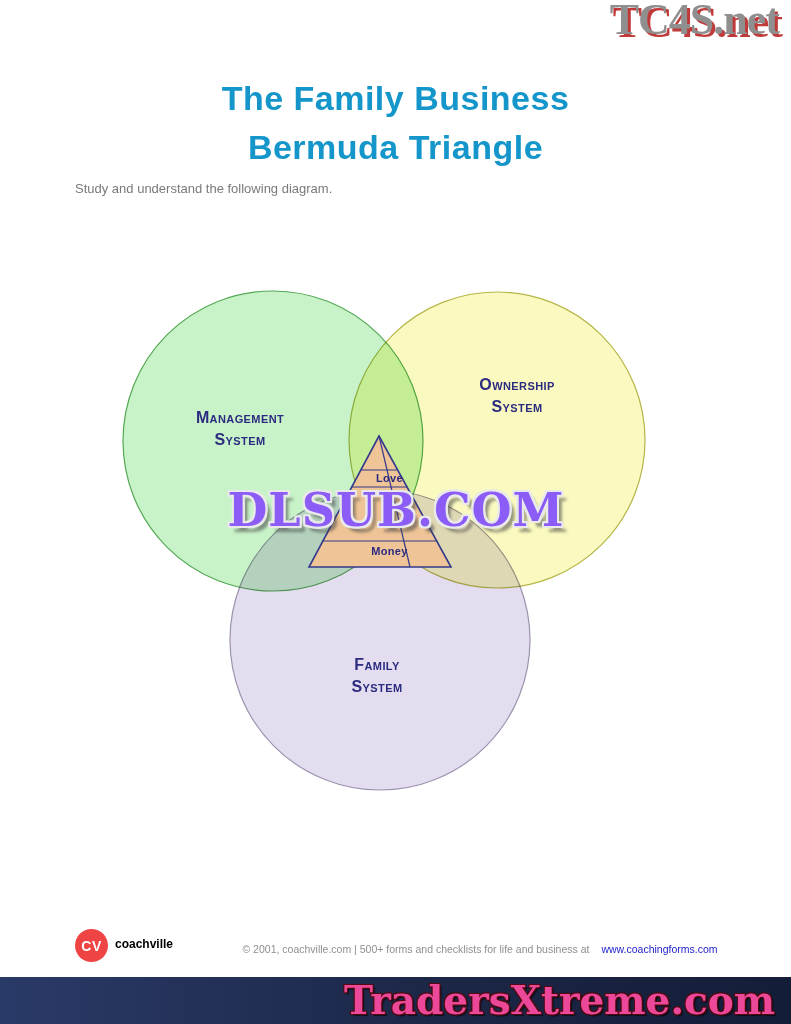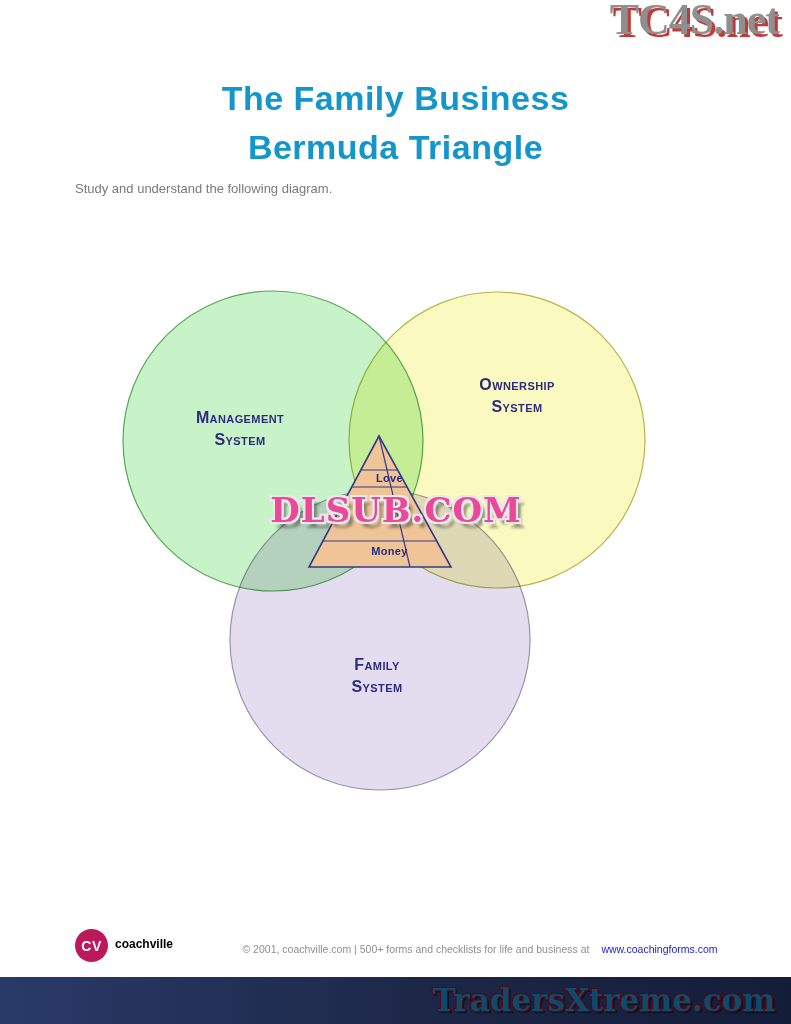--- a/index.html
+++ b/index.html
@@ -89,23 +89,23 @@
   .pyr-money { left: 372px; top: 551px; }
 
   
   .dlsub {
     position: absolute;
     left: 396px;
     top: 510px;
     transform: translate(-50%, -50%);
     font-family: "DejaVu Serif", serif;
     font-weight: bold;
-    font-size: 34px;
+    font-size: 46px;
     letter-spacing: 1px;
-    color: #ec4899;
+    color: #8b5cf6;
     white-space: nowrap;
     text-shadow:
       -2px -2px 0 #e9e9e9,  2px -2px 0 #e9e9e9,
       -2px  2px 0 #e9e9e9,  2px  2px 0 #e9e9e9,
       -2px  0   0 #e9e9e9,  2px  0   0 #e9e9e9,
        0   -2px 0 #e9e9e9,  0    2px 0 #e9e9e9,
        5px  6px 3px rgba(70,70,70,0.55);
   }
 
   
@@ -121,21 +121,21 @@
   }
   .form-code { color: #d02020; margin-left: 4px; }
 
   .cv-logo {
     position: absolute;
     left: 75px;
     top: 929px;
     width: 33px;
     height: 33px;
     border-radius: 50%;
-    background: #be185d;
+    background: #ef4444;
     color: #ffffff;
     font-weight: bold;
     font-size: 14px;
     display: flex;
     align-items: center;
     justify-content: center;
     letter-spacing: 0.5px;
   }
   .brand {
     position: absolute;
@@ -170,22 +170,22 @@
     background: linear-gradient(90deg, #2a3a68 0%, #1c2747 55%, #141d38 100%);
   }
   .traders {
     position: absolute;
     right: 16px;
     bottom: 0;
     height: 47px;
     line-height: 47px;
     font-family: "DejaVu Serif", serif;
     font-weight: bold;
-    font-size: 31px;
-    color: #0c4a6e;
+    font-size: 39px;
+    color: #ec4899;
     white-space: nowrap;
     text-shadow:
       -1px -1px 0 #55090f, 1px -1px 0 #55090f,
       -1px  1px 0 #55090f, 1px  1px 0 #55090f,
        2px  2px 1px rgba(0,0,0,0.6);
   }
 </style>
 </head>
 <body>
 

